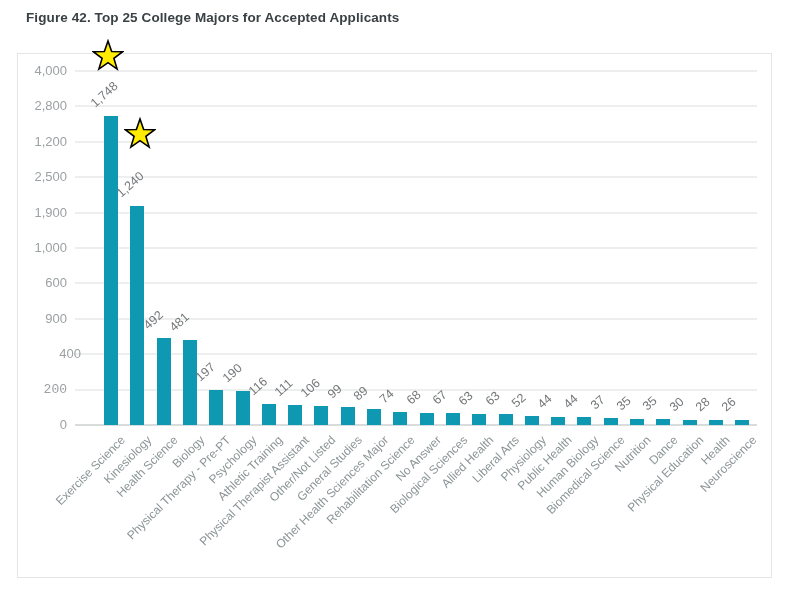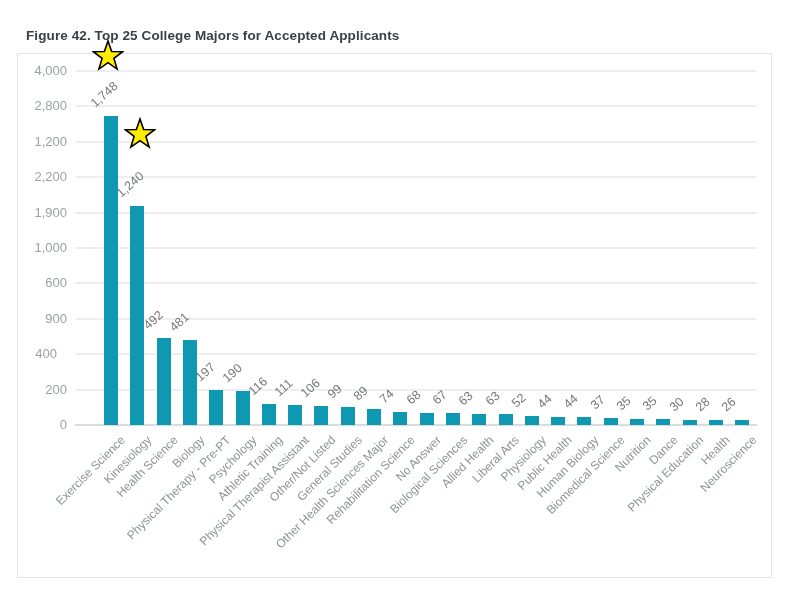--- a/index.html
+++ b/index.html
@@ -8,21 +8,21 @@
     position: relative;
     width: 800px;
     height: 595px;
     background: #ffffff;
     font-family: "Liberation Sans", sans-serif;
     overflow: hidden;
   }
   .figure-title {
     position: absolute;
     left: 18px;
-    top: 28px;
+    top: 10px;
     font-size: 13.5px;
     font-weight: bold;
     color: #3a4145;
     letter-spacing: 0.1px;
     padding-left: 8px;
   }
   .chart-panel {
     position: absolute;
     left: 17px;
     top: 53px;
@@ -77,33 +77,33 @@
 <div id="figure-root">
 
   <div class="figure-title">Figure 42. Top 25 College Majors for Accepted Applicants</div>
 
   <div class="chart-panel"></div>
 
   <div id="plot-layer">
       <div class="gridline baseline" style="position: absolute; left: 75px; width: 682px; top: 424px;"></div>
       <div class="ytick-label" style="left: 15px; top: 417px;">0</div>
       <div class="gridline" style="position: absolute; left: 75px; width: 682px; top: 388.6px;"></div>
-      <div class="ytick-label" style="left: 15px; top: 381.6px;">200</div>
+      <div class="ytick-label" style="left: 15px; top: 381.6px; font-family: Liberation Mono, monospace;">200</div>
       <div class="gridline" style="position: absolute; left: 75px; width: 682px; top: 353.2px;"></div>
-      <div class="ytick-label" style="left: 5px; top: 346.2px;">400</div>
+      <div class="ytick-label" style="left: 29px; top: 346.2px;">400</div>
       <div class="gridline" style="position: absolute; left: 75px; width: 682px; top: 317.8px;"></div>
       <div class="ytick-label" style="left: 15px; top: 310.8px;">900</div>
       <div class="gridline" style="position: absolute; left: 75px; width: 682px; top: 282.4px;"></div>
       <div class="ytick-label" style="left: 15px; top: 275.4px;">600</div>
       <div class="gridline" style="position: absolute; left: 75px; width: 682px; top: 247px;"></div>
       <div class="ytick-label" style="left: 15px; top: 240px;">1,000</div>
       <div class="gridline" style="position: absolute; left: 75px; width: 682px; top: 211.6px;"></div>
       <div class="ytick-label" style="left: 15px; top: 204.6px;">1,900</div>
       <div class="gridline" style="position: absolute; left: 75px; width: 682px; top: 176.2px;"></div>
-      <div class="ytick-label" style="left: 15px; top: 169.2px;">2,200</div>
+      <div class="ytick-label" style="left: 15px; top: 169.2px;">2,500</div>
       <div class="gridline" style="position: absolute; left: 75px; width: 682px; top: 140.8px;"></div>
       <div class="ytick-label" style="left: 15px; top: 133.8px;">1,200</div>
       <div class="gridline" style="position: absolute; left: 75px; width: 682px; top: 105.4px;"></div>
       <div class="ytick-label" style="left: 15px; top: 98.4px;">2,800</div>
       <div class="gridline" style="position: absolute; left: 75px; width: 682px; top: 70px;"></div>
       <div class="ytick-label" style="left: 15px; top: 63px;">4,000</div>
       <div class="chart-bar" style="left: 104px; top: 115.604px; width: 14px; height: 309.396px; background: rgb(15, 152, 177);"></div>
       <div class="value-label" style="left: 98px; top: 95.604px;">1,748</div>
       <div class="category-label" style="right: 682px; top: 433px;">Exercise Science</div>
       <div class="chart-bar" style="left: 130.3px; top: 205.52px; width: 14px; height: 219.48px; background: rgb(15, 152, 177);"></div>

